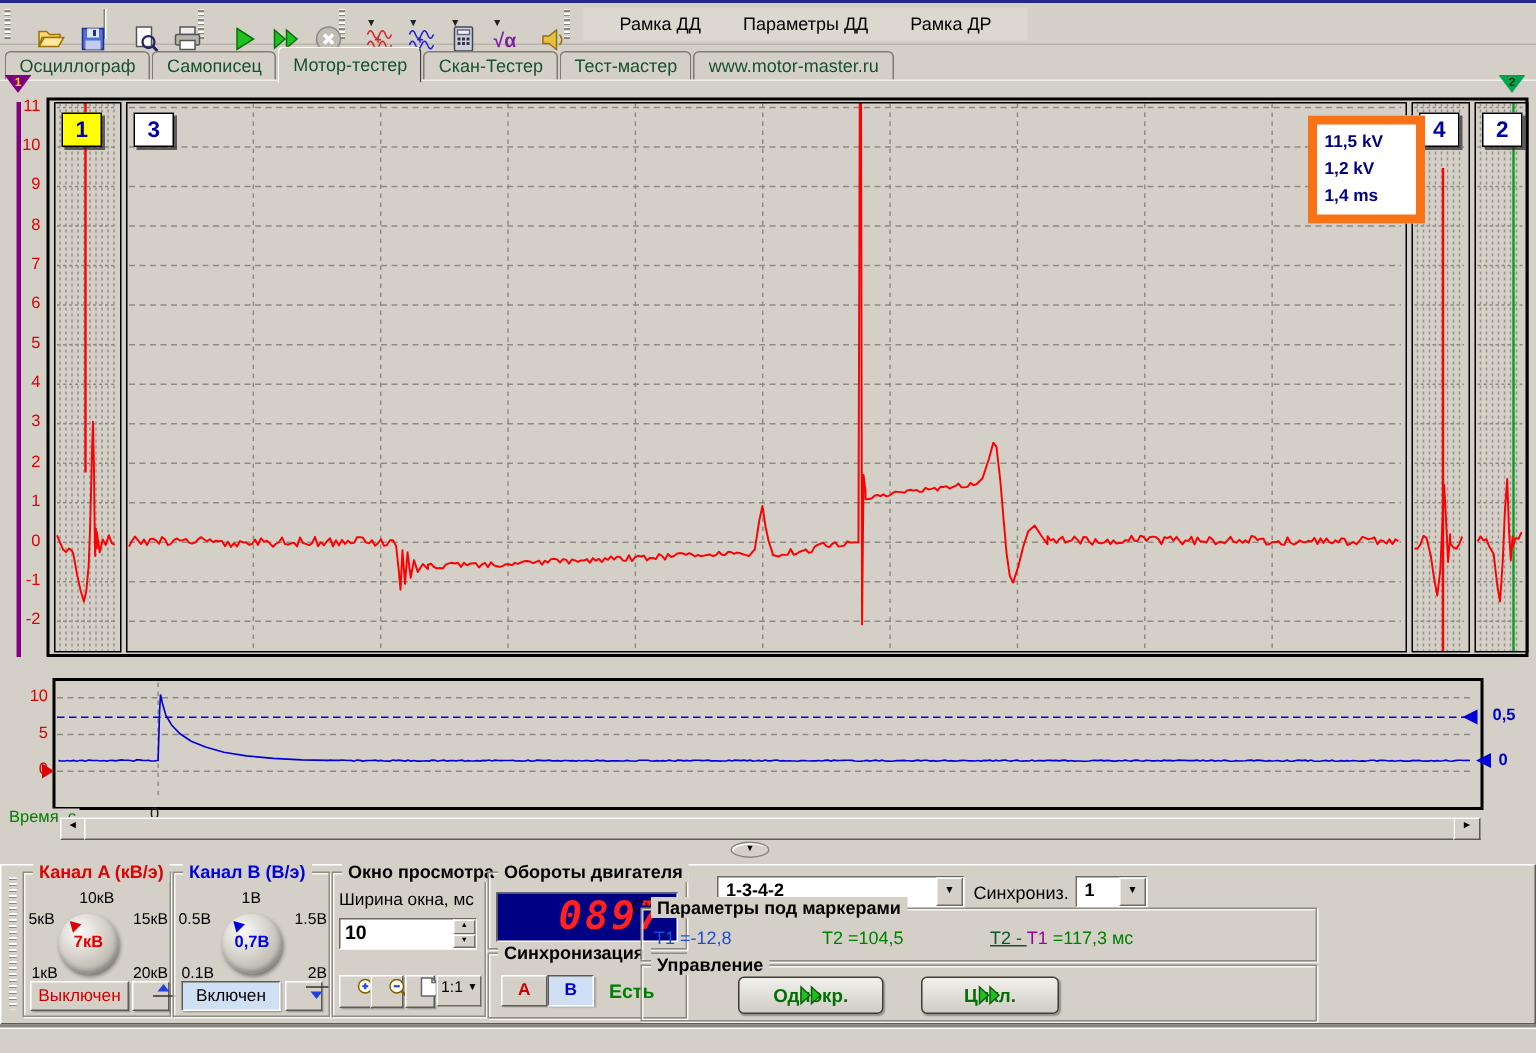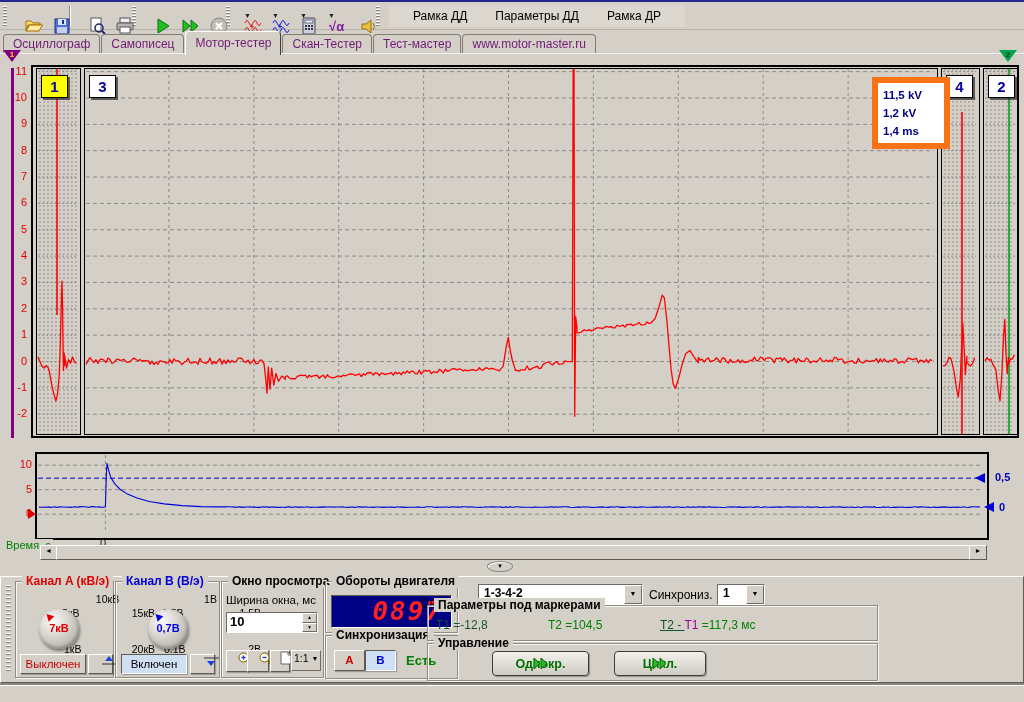--- a/index.html
+++ b/index.html
@@ -10,21 +10,21 @@
   #toolbar{position:absolute;left:0;top:2px;width:1024px;height:27px;display:flex;align-items:center;background:#d4d0c8;border-bottom:1px solid #b8b4ac;}
   .grip{width:4px;height:20px;margin:0 3px;background:repeating-linear-gradient(180deg,#fff 0 1px,#8a867e 1px 2px,transparent 2px 3px);}
   .tsep{width:1px;height:20px;margin:0 3px;background:#8a867e;box-shadow:1px 0 0 #fff;}
   .tbtn{height:24px;min-width:26px;display:flex;align-items:center;justify-content:center;border:1px solid transparent;}
   .tbtn svg{display:block;}
   .ddarrow{font-size:7px;margin-left:1px;color:#222;}
   #menubar{height:22px;display:flex;align-items:center;background:#dcd8d0;margin-left:6px;padding:0 10px;}
   .menuitem{padding:2px 14px;font-size:12px;cursor:default;}
   
   #tabbar{position:absolute;left:0;top:29px;width:1024px;height:25px;display:flex;align-items:flex-end;padding-left:3px;box-sizing:border-box;}
-  .tab{height:19px;line-height:19px;padding:0 9px;margin-right:1px;background:#d4d0c8;border:1px solid #807c74;border-bottom:none;border-radius:4px 4px 0 0;font-size:12px;color:#701a75;position:relative;}
+  .tab{height:19px;line-height:19px;padding:0 9px;margin-right:1px;background:#d4d0c8;border:1px solid #807c74;border-bottom:none;border-radius:4px 4px 0 0;font-size:12px;color:#14532d;position:relative;}
   .tab.active{height:23px;line-height:23px;border-color:#fff #403c34 transparent #fff;z-index:3;margin-bottom:-1px;background:#d4d0c8;}
   #tabline{position:absolute;left:0;top:53px;width:1024px;height:1px;background:#f2f0ec;}
   
   #plotbox{position:absolute;left:31px;top:65px;width:984px;height:369px;border:2px solid #000;background:#d4d0c8;}
   .panel{position:absolute;border:1px solid #000;background:transparent;}
   .badge{position:absolute;width:25px;height:21px;border:1px solid #000;box-shadow:2px 2px 0 rgba(40,40,40,.7);
          color:#0000a0;font-weight:bold;font-size:15px;text-align:center;line-height:21px;background:#fff;z-index:5;}
   #infobox{position:absolute;left:872px;top:77px;width:56px;background:#fff;border:6px solid #f97316;padding:3px 5px;z-index:6;}
   #infobox div{color:#000080;font-weight:bold;font-size:11.5px;line-height:18px;white-space:nowrap;}
   .ylab{position:absolute;width:26px;text-align:right;color:#e00000;font-size:11px;}
@@ -50,21 +50,21 @@
   .gtitle{position:absolute;top:-8px;left:6px;background:#d4d0c8;padding:0 4px;font-weight:bold;font-size:12px;white-space:nowrap;}
   .gtitle.red{color:#e00000;}.gtitle.blue{color:#0000e0;}
   .knob{position:absolute;width:40px;height:40px;border-radius:50%;
         background:radial-gradient(circle at 35% 30%,#fcfbf9,#ccc8c0 55%,#a19d95);
         box-shadow:1px 2px 3px rgba(0,0,0,.45),inset -1px -2px 3px rgba(0,0,0,.25);}
   .kcenter{position:absolute;left:0;top:13px;width:100%;text-align:center;font-size:11px;font-weight:bold;}
   .kl{position:absolute;font-size:10.5px;white-space:nowrap;}
   .kl.top{left:50%;transform:translateX(-50%);top:11px;}
   .kl.lt{left:3px;top:25px;}.kl.rt{right:1px;top:25px;}
   .kl.lb{left:5px;top:61px;}.kl.rb{right:1px;top:61px;}
-  .kls{position:absolute;left:0;top:0;width:100%;height:100%;margin-left:43px;}
+  .kls{position:absolute;left:0;top:0;width:100%;height:100%;}
   .kptr{position:absolute;width:0;height:0;border-left:4px solid transparent;border-right:4px solid transparent;border-top:7px solid #e00000;transform:rotate(135deg);}
   .btn{position:absolute;background:#d4d0c8;border:1px solid;border-color:#fff #5f5b53 #5f5b53 #fff;box-shadow:1px 1px 1px rgba(0,0,0,.25);font-size:11.5px;text-align:center;font-family:"Liberation Sans",sans-serif;}
   .btn.pressed{border-color:#5f5b53 #fff #fff #5f5b53;background:#cfe0f4;}
   .spin{position:absolute;background:#fff;border:1px solid;border-color:#6f6b63 #fff #fff #6f6b63;display:flex;}
   .spin .val{flex:1;font-weight:bold;font-size:13px;padding:1px 3px;}
   .spin .updown{width:15px;display:flex;flex-direction:column;}
   .spin .updown div{flex:1;background:#d4d0c8;border:1px solid;border-color:#fff #6f6b63 #6f6b63 #fff;font-size:5px;text-align:center;line-height:7px;}
   .combo{position:absolute;background:#fff;border:1px solid;border-color:#6f6b63 #fff #fff #6f6b63;display:flex;}
   .combo .val{flex:1;font-weight:bold;font-size:12px;padding:1px 5px;white-space:nowrap;overflow:hidden;}
   .combo .dd{width:16px;background:#d4d0c8;border:1px solid;border-color:#fff #6f6b63 #6f6b63 #fff;text-align:center;font-size:7px;line-height:15px;}
@@ -505,21 +505,21 @@
       <div class="dd">▼</div>
     </div>
     <span class="lbl" style="left:648px;top:11px;">Синхрониз.</span>
     <div class="combo" style="left:716px;top:7px;width:46px;height:19px;">
       <div class="val">1</div>
       <div class="dd">▼</div>
     </div>
 
     <div class="group" style="left:426px;top:28px;width:449px;height:34px;">
       <span class="gtitle">Параметры под маркерами</span>
-      <span class="mval" id="mv0" style="left:8px;top:12px;"><span style="color: #14532d;">T1 =-12,8</span></span>
+      <span class="mval" id="mv0" style="left:8px;top:12px;"><span style="color: #1d4ed8;">T1 =-12,8</span></span>
       <span class="mval" id="mv1" style="left:120px;top:12px;"><span style="color: rgb(0, 128, 0);">T2 =104,5</span></span>
       <span class="mval" id="mv2" style="left:232px;top:12px;"><span style="color: #14532d; text-decoration: underline;">T2 - </span><span style="color: rgb(160, 0, 160);">T1 </span><span style="color: rgb(0, 128, 0);">=117,3 мс</span></span>
     </div>
 
     <div class="group" style="left:426px;top:66px;width:449px;height:36px;">
       <span class="gtitle">Управление</span>
       <div class="greenbtn" style="left:64px;top:7px;width:95px;height:23px;">
         <svg width="16" height="13" viewBox="0 0 16 13">
             <path d="M1 1 L7 6.5 L1 12 z" fill="#20c020" stroke="#086008"></path>
             <path d="M8 1 L14 6.5 L8 12 z" fill="#20c020" stroke="#086008"></path>

